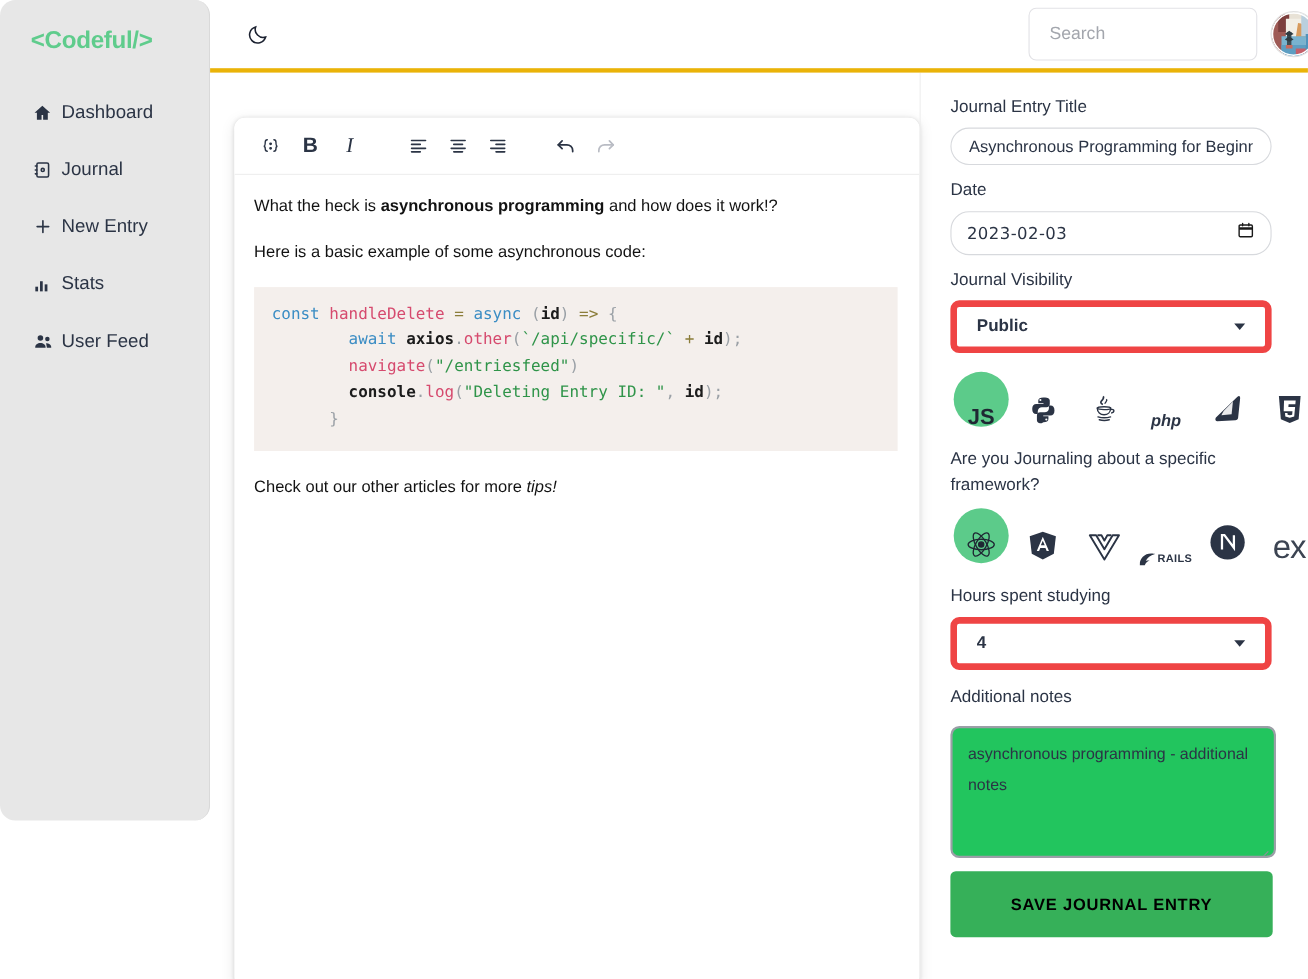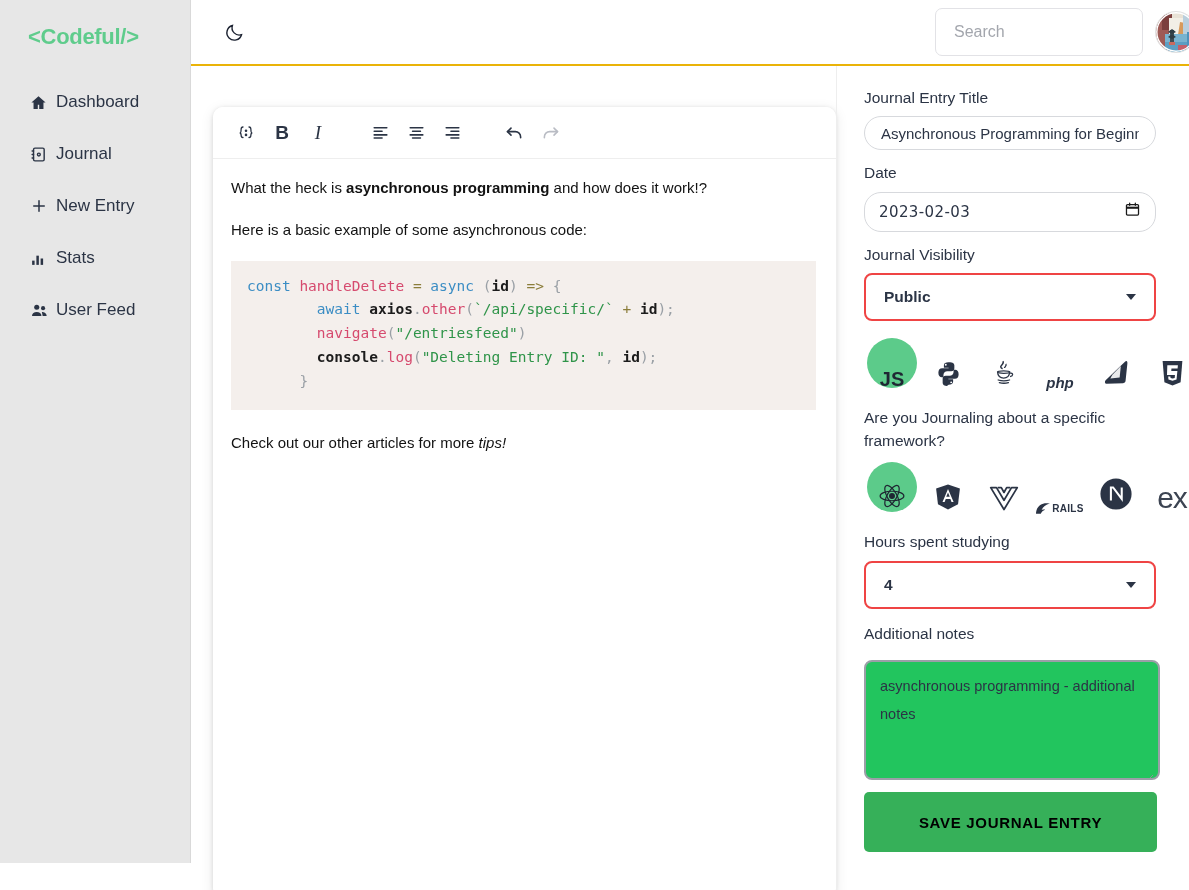--- a/index.html
+++ b/index.html
@@ -14,26 +14,27 @@
     position: relative;
     width: 1189px; height: 890px;
     display: flex;
     background: #ffffff;
   }
 
   
   .sidebar {
     width: 191px;
     min-width: 191px;
-    height: 863px;
+    height: 746px;
     background: #e7e7e7;
     border-right: 1px solid #d9d9d9;
     display: flex;
     flex-direction: column;
     padding-top: 24px;
+    border-radius: 14px;
   }
   .brand {
     font-size: 22px;
     font-weight: bold;
     color: #5fcc8c;
     padding: 0 0 0 28px;
     margin-bottom: 26px;
     letter-spacing: -0.3px;
     white-space: nowrap;
   }
@@ -62,21 +63,21 @@
     height: 890px;
     display: flex;
     flex-direction: column;
     min-width: 0;
   }
 
   
   .topbar {
     height: 66px;
     min-height: 66px;
-    border-bottom: 2px solid #eab308;
+    border-bottom: 4px solid #eab308;
     background: #ffffff;
     display: flex;
     align-items: center;
     padding: 0 0 0 28px;
     position: relative;
   }
   .moon-btn {
     width: 30px; height: 30px;
     display: flex; align-items: center; justify-content: center;
     color: #1b2130;
@@ -243,21 +244,21 @@
     justify-content: space-between;
     padding: 0 14px;
     font-size: 15px; color: #2b3445;
     margin-bottom: 12px;
     font-family: "DejaVu Sans", sans-serif;
     letter-spacing: 0.4px;
   }
   .f-select-lg {
     width: 292px;
     height: 48px;
-    border: 2px solid #ef4444;
+    border: 6px solid #ef4444;
     border-radius: 8px;
     display: flex; align-items: center;
     justify-content: space-between;
     padding: 0 18px;
     font-size: 15.5px;
     font-weight: bold;
     color: #2b3445;
     margin-bottom: 14px;
     background: #fff;
     cursor: pointer;

